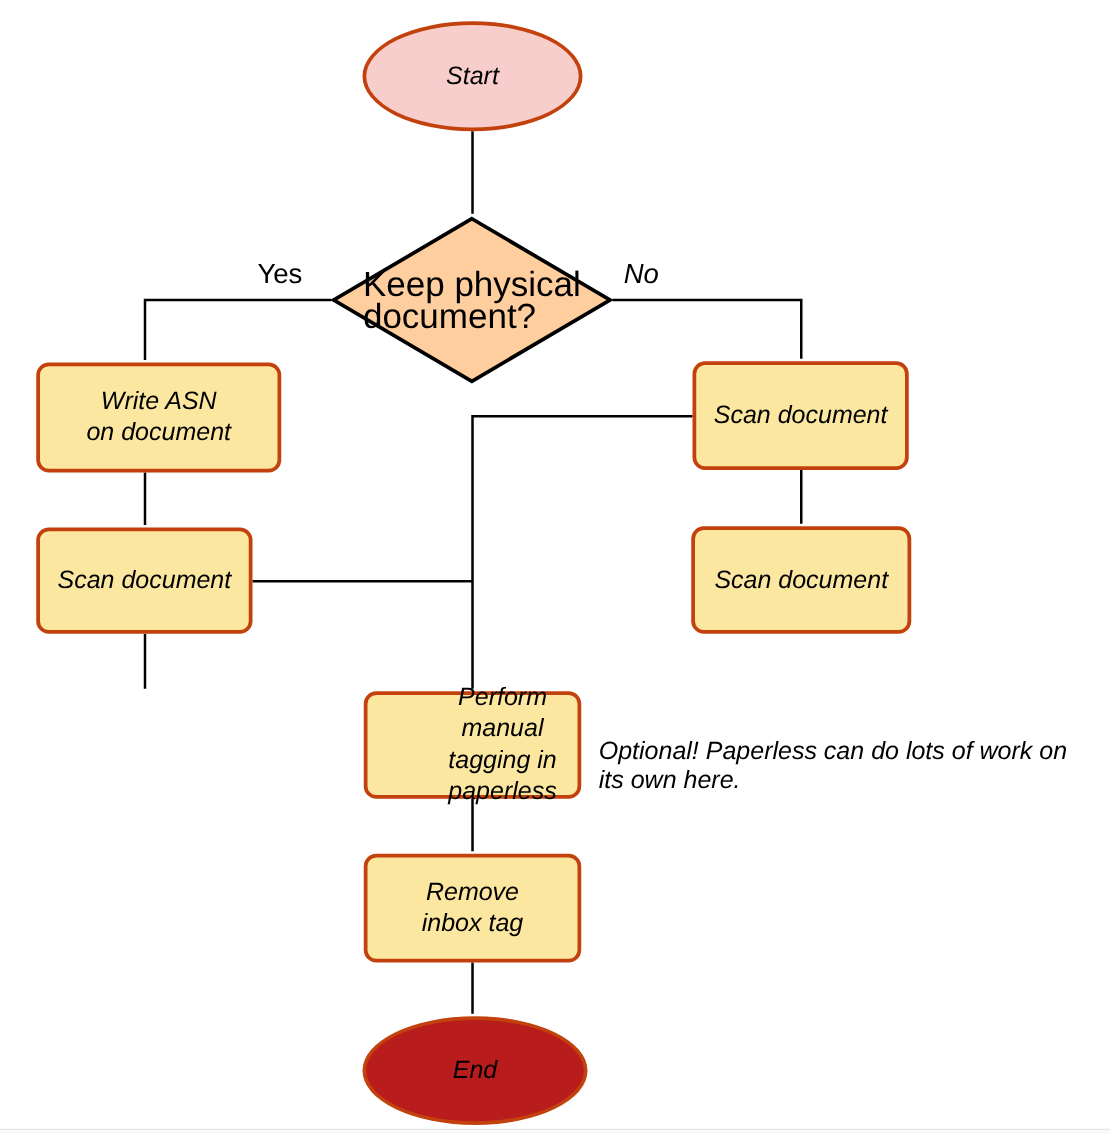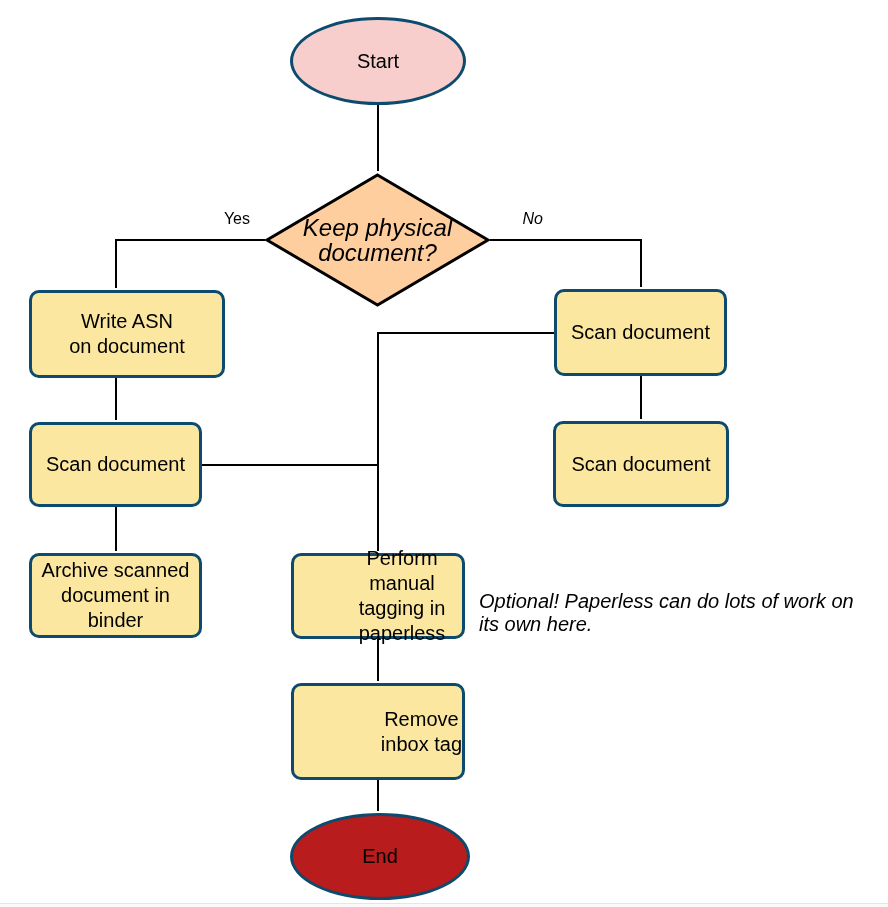--- a/index.html
+++ b/index.html
@@ -19,58 +19,57 @@
   .node {
     position: absolute;
     box-sizing: border-box;
     display: flex;
     align-items: center;
     justify-content: center;
     text-align: center;
     font-size: 20px;
     line-height: 25px;
     white-space: pre-line;
-    border: 3px solid #0c4a6e;
+    border: 3px solid #c2410c;
+    font-style: italic;
   }
   .process { border-radius: 10px; }
   .terminator { border-radius: 50%; }
   .diamond-wrap {
     position: absolute;
     box-sizing: border-box;
   }
   .diamond-wrap svg {
     position: absolute;
     left: 0; top: 0;
     overflow: visible;
   }
   .diamond-label {
     position: absolute;
     inset: 0;
     display: flex;
     align-items: center;
     justify-content: center;
-    text-align: center;
-    font-size: 24px;
+    font-size: 28px;
     line-height: 25px;
     white-space: pre-line;
-    font-style: italic;
   }
   .edges {
     position: absolute;
     left: 0; top: 0;
   }
   .edges path {
     fill: none;
     stroke-width: 2;
   }
   .edge-label {
     position: absolute;
-    font-size: 16px;
+    font-size: 22px;
     line-height: 22px;
-    text-align: right;
+    text-align: left;
   }
   .annotation {
     position: absolute;
     font-size: 20px;
     line-height: 23px;
     font-style: italic;
     white-space: pre-line;
   }
   .bottom-divider {
     position: absolute;
@@ -128,41 +127,36 @@
 
   <div class="node process" style="left: 29px; top: 290px; width: 196px; height: 88px; background-color: rgb(252, 231, 161);">
     <span>Write ASN
 on document</span>
   </div>
 
   <div class="node process" style="left: 29px; top: 422px; width: 173px; height: 85px; background-color: rgb(252, 231, 161);">
     <span>Scan document</span>
   </div>
 
-  <div class="node process" style="left: 29px; top: 553px; width: 173px; height: 85px; background-color: rgb(252, 231, 161);">
-    <span>Archive scanned
-document in
-binder</span>
-  </div>
 
   <div class="node process" style="left: 554px; top: 289px; width: 173px; height: 87px; background-color: rgb(252, 231, 161);">
     <span>Scan document</span>
   </div>
 
   <div class="node process" style="left: 553px; top: 421px; width: 176px; height: 86px; background-color: rgb(252, 231, 161);">
     <span>Scan document</span>
   </div>
 
   <div class="node process" style="left: 291px; top: 553px; width: 174px; height: 86px; background-color: rgb(252, 231, 161); padding-left: 48px;">
     <span>Perform manual
 tagging in
 paperless</span>
   </div>
 
-  <div class="node process" style="left: 291px; top: 683px; width: 174px; height: 97px; background-color: rgb(252, 231, 161); justify-content: flex-end;">
+  <div class="node process" style="left: 291px; top: 683px; width: 174px; height: 87px; background-color: rgb(252, 231, 161);">
     <span>Remove
 inbox tag</span>
   </div>
 
   <div class="node terminator" style="left: 290px; top: 813px; width: 180px; height: 87px; background-color: #b91c1c;">
     <span>End</span>
   </div>
 
   <div class="edge-label" style="left:206px; top:208px; width:44px;">Yes</div>
 

